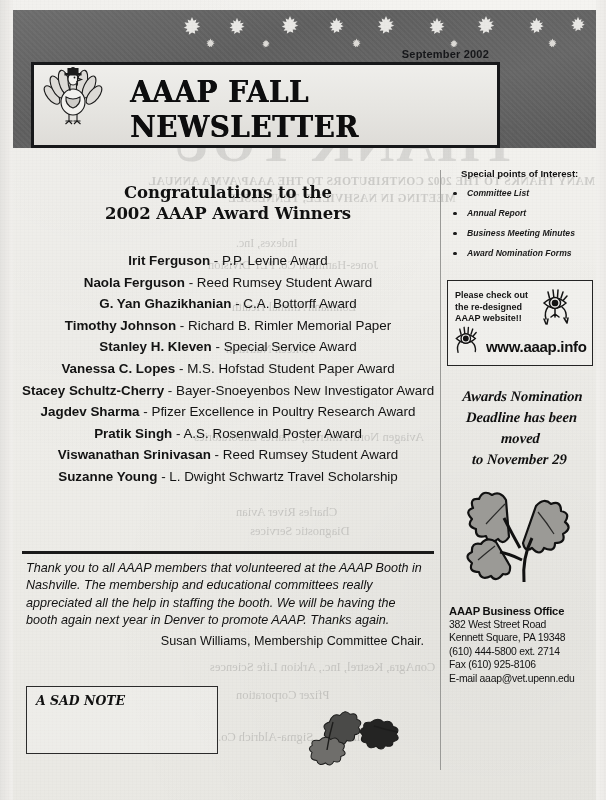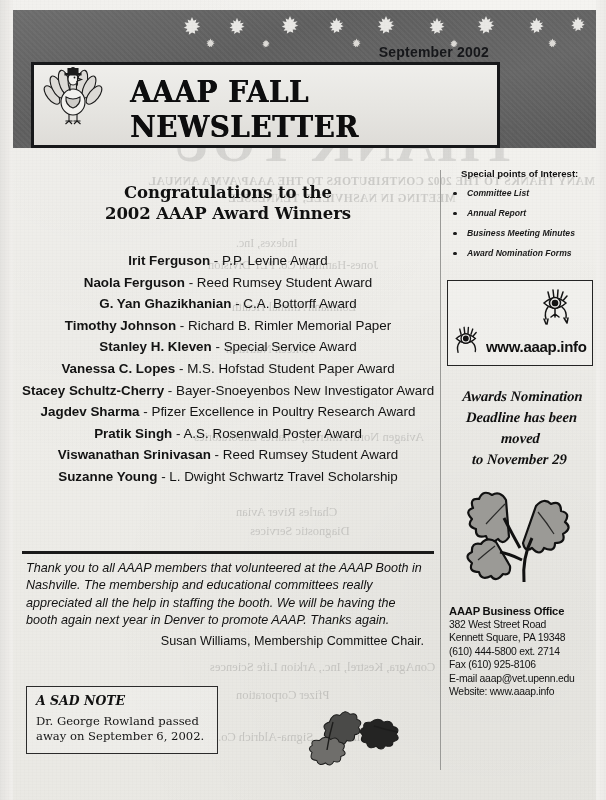--- a/index.html
+++ b/index.html
@@ -61,21 +61,21 @@
   #nl-title{
     position:absolute;left:2px;top:9px;
     font-family:"DejaVu Serif", serif;
     font-weight:700;font-size:30px;letter-spacing:.5px;
     color:#0d0d0e;
     transform:scaleX(.93);transform-origin:left center;
     text-shadow:0.5px 0 0 #0d0d0e;
   }
   #nl-date{
     position:absolute;right:8px;bottom:5px;
-    font-size:14px;font-weight:700;color:#16171a;letter-spacing:.2px;
+    font-size:11px;font-weight:700;color:#16171a;letter-spacing:.2px;
   }
 
   
   .bleed{
     position:absolute;pointer-events:none;
     transform:scaleX(-1);
     color:rgba(60,60,60,.20);
     font-family:"Liberation Serif", serif;
     white-space:nowrap;
     z-index:1;
@@ -334,21 +334,20 @@
   </div>
 
   <div id="ty-rule"></div>
   <div id="thankyou">
     <div>Thank you to all AAAP members that volunteered at the AAAP Booth in Nashville. The membership and educational committees really appreciated all the help in staffing the booth. We will be having the booth again next year in Denver to promote AAAP. Thanks again.</div>
     <div id="ty-sign">Susan Williams, Membership Committee Chair.</div>
   </div>
 
   <div id="sadnote">
     <div id="sad-title">A SAD NOTE</div>
-    <div id="sad-body">Dr. George Rowland passed away on September 6, 2002.</div>
   </div>
 
   <div id="oakdec">
     <svg width="120" height="70" viewBox="0 0 120 70">
       <g fill="#4a4a48" stroke="#1d1d1c" stroke-width="1">
         <path d="M30 20 q6 -8 12 -3 q7 -5 10 2 q8 0 5 7 q6 4 -1 8 q2 7 -6 6 q-2 8 -9 3 q-6 6 -10 -1 q-8 1 -6 -7 q-7 -3 -1 -8 q-3 -7 6 -7z" transform="rotate(-18 36 23)"></path>
         <path d="M18 42 q5 -7 11 -3 q6 -5 9 1 q8 0 5 7 q6 4 -1 7 q2 7 -6 6 q-2 7 -8 3 q-6 5 -9 -1 q-8 1 -6 -7 q-6 -3 -1 -7 q-3 -6 6 -6z" transform="rotate(10 27 48)" fill="#6f6e6b"></path>
         <path d="M70 24 q7 -7 13 -2 q7 -4 10 3 q8 1 4 7 q6 5 -2 8 q1 6 -7 5 q-3 7 -9 2 q-7 5 -10 -2 q-8 0 -5 -7 q-6 -4 0 -8 q-2 -6 6 -6z" transform="rotate(8 82 27)" fill="#242423"></path>
         <path d="M33 22 q-4 14 -6 28" fill="none" stroke="#1d1d1c" stroke-width="1.4"></path>
         <path d="M74 26 q12 4 24 6" fill="none" stroke="#1d1d1c" stroke-width="1.4"></path>
@@ -360,20 +359,21 @@
 
     <div id="spi-title">Special points of Interest:</div>
     <ul id="spi-list">
         <li>Committee List</li>
         <li>Annual Report</li>
         <li>Business Meeting Minutes</li>
         <li>Award Nomination Forms</li>
       </ul>
 
     <div id="webbox">
+      <div id="webbox-text">Please check out the re-designed AAAP website!!</div>
       <svg class="eye-a" width="46" height="44" viewBox="0 0 46 44">
         <g stroke="#141414" stroke-width="1.5" fill="none" stroke-linecap="round">
           <path d="M6 18 q11 -10 22 0 q-11 10 -22 0z" fill="#f4f3f0"></path>
           <circle cx="17" cy="18" r="5.5" fill="#f4f3f0"></circle>
           <circle cx="17" cy="18" r="2.6" fill="#141414"></circle>
           <path d="M10 7 l1.5 6 M15 5 l0.8 7 M20 5 l-0.5 7 M25 7 l-2 6 M29 11 l-3.5 4"></path>
           <path d="M10 22 q-4 5 -2 12 M24 22 q5 4 4 11"></path>
           <path d="M6 34 l2 5 M10 34 l-1 5 M26 33 l3 5 M30 33 l-1 5"></path>
           <path d="M17 24 v8 M13 32 l4 -3 M21 32 l-4 -3"></path>
         </g>
@@ -422,20 +422,19 @@
     </div>
 
     <div id="office">
       <div id="office-name">AAAP Business Office</div>
       <div id="office-lines">
           <div class="office-line">382 West Street Road</div>
           <div class="office-line">Kennett Square, PA 19348</div>
           <div class="office-line">(610) 444-5800 ext. 2714</div>
           <div class="office-line">Fax (610) 925-8106</div>
           <div class="office-line">E-mail aaap@vet.upenn.edu</div>
-          <div class="office-line">Website: www.aaap.info</div>
         </div>
     </div>
 
   </div>
 
   <div class="grain"></div>
 </div>
 
 </body></html>

